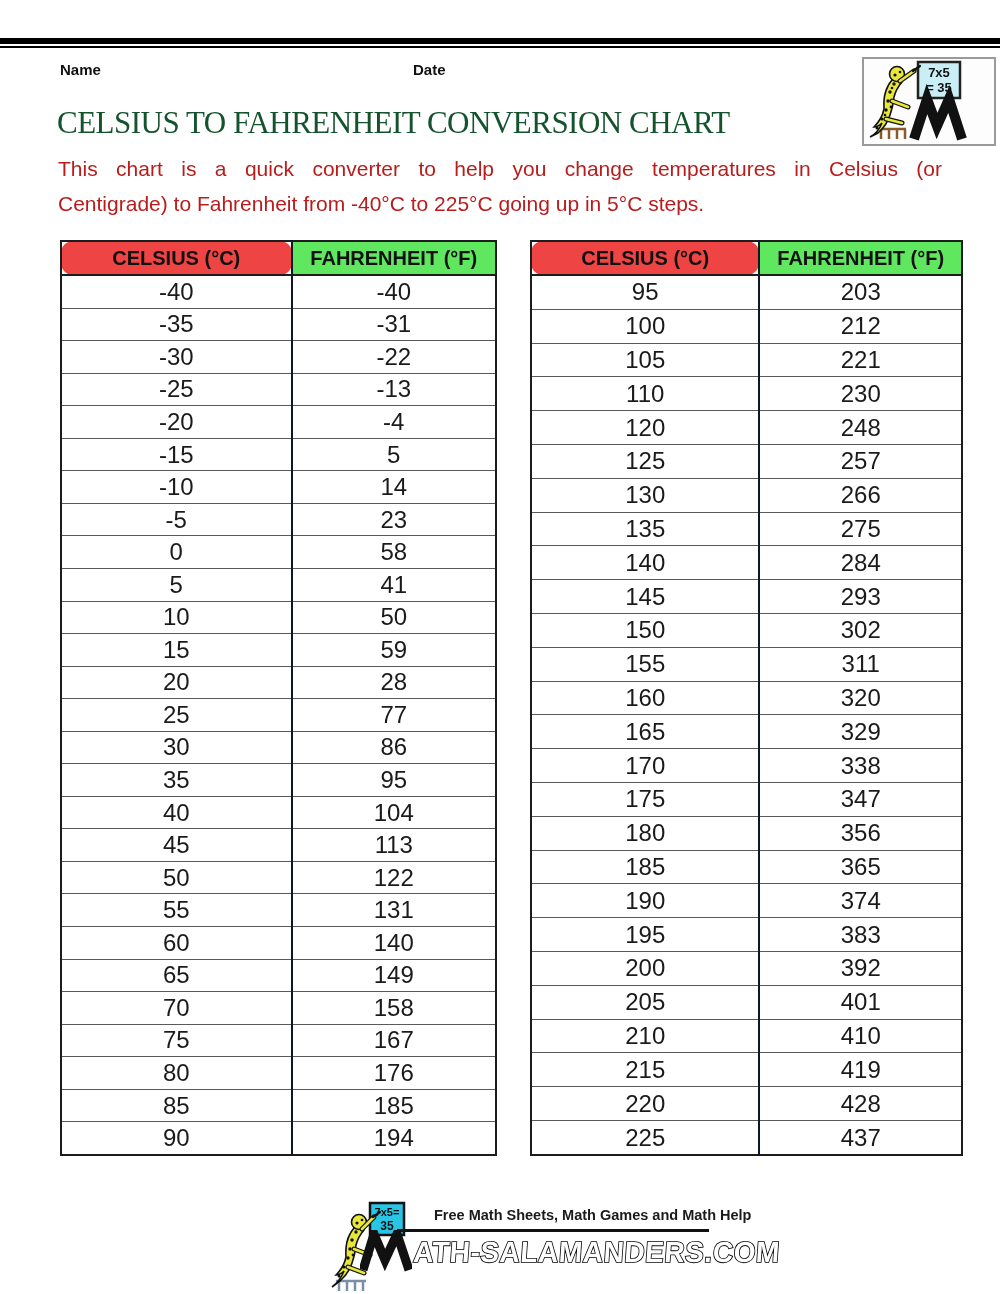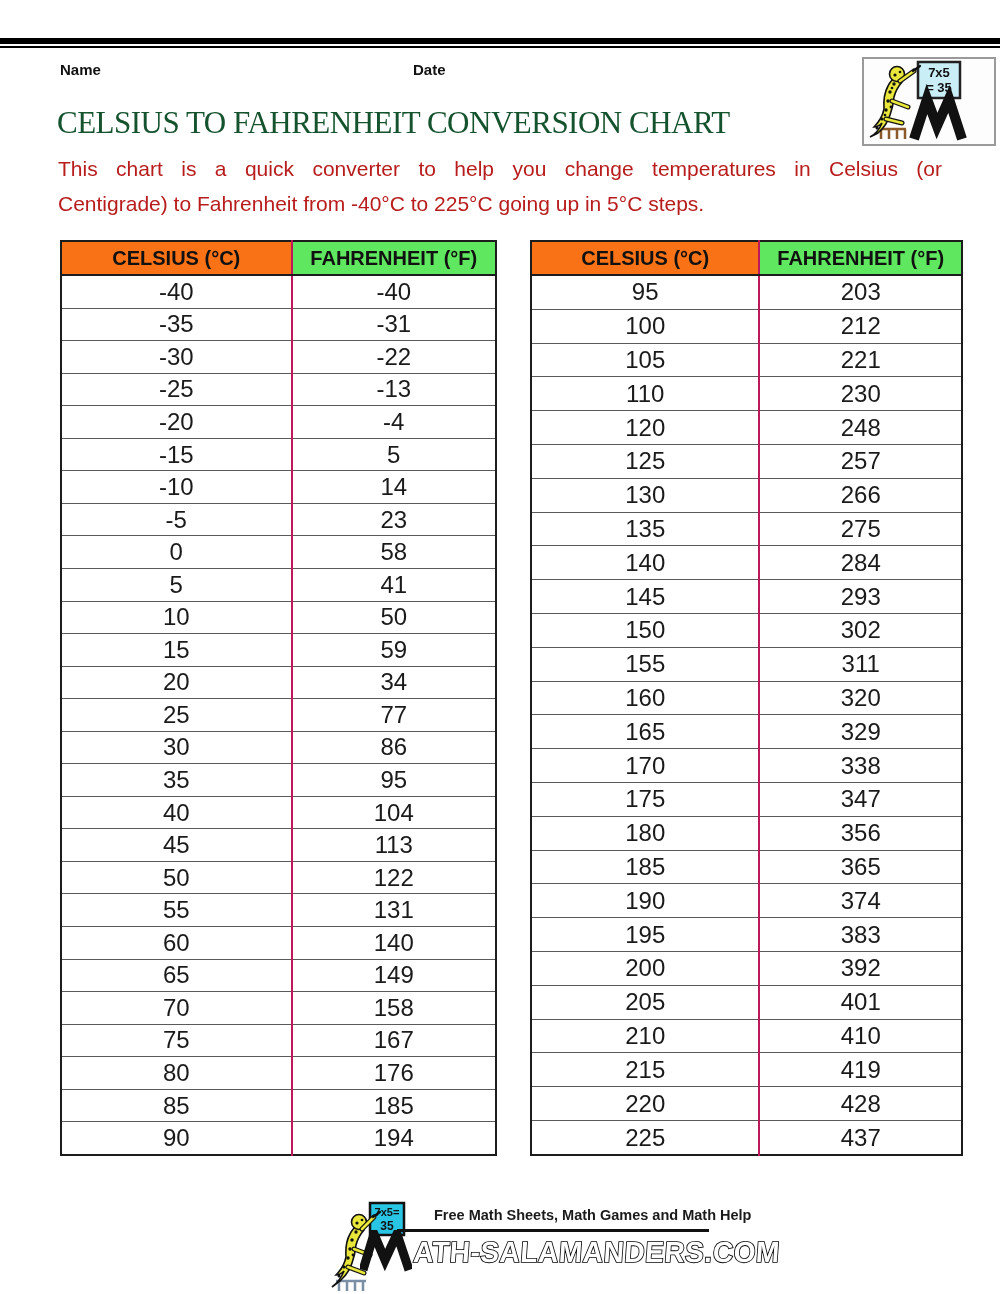--- a/index.html
+++ b/index.html
@@ -35,25 +35,25 @@
     position:absolute; top:240px; border-collapse:collapse; table-layout:fixed;
     height:916px; background:#fff; border:2px solid #1c1c1c;
   }
   table.conv.left  { left:60px;  width:437px; }
   table.conv.right { left:530px; width:433px; }
   table.conv th, table.conv td { text-align:center; vertical-align:middle; padding:0; }
   table.conv th {
     height:34px; font-size:20px; font-weight:600; color:#111;
     border-bottom:2px solid #1c1c1c;
   }
-  table.conv th.c-col { width:53%; background:#f97316; }
+  table.conv th.c-col { width:53%; background:#ef4444;border-radius:12px; }
   table.conv th.f-col { width:47%; background:#5fe85f; }
   table.conv td { font-size:24px; color:#1a1a1a; border-top:1px solid #5a5a5a; }
   table.conv tbody tr:first-child td { border-top:none; }
-  table.conv th + th, table.conv td + td { border-left:2px solid #be185d; }
+  table.conv th + th, table.conv td + td { border-left:2px solid #0f172a; }
 
   
   .footer-salamander { position:absolute; left:330px; top:1201px; }
   .footer-tagline {
     position:absolute; left:398px; top:1207px; width:312px;
     text-align:center; font-size:14.5px; font-weight:bold; color:#1a1a1a; white-space:nowrap;margin-left:36px;
   }
   .footer-rule { position:absolute; left:397px; top:1229px; width:312px; height:3px; background:#111; }
   .wordmark { position:absolute; left:360px; top:1230px; display:flex; align-items:flex-end; }
   .wordmark-m { display:block; }
@@ -181,21 +181,21 @@
         <tr>
           <td>10</td>
           <td>50</td>
         </tr>
         <tr>
           <td>15</td>
           <td>59</td>
         </tr>
         <tr>
           <td>20</td>
-          <td>34</td>
+          <td>28</td>
         </tr>
         <tr>
           <td>25</td>
           <td>77</td>
         </tr>
         <tr>
           <td>30</td>
           <td>86</td>
         </tr>
         <tr>

